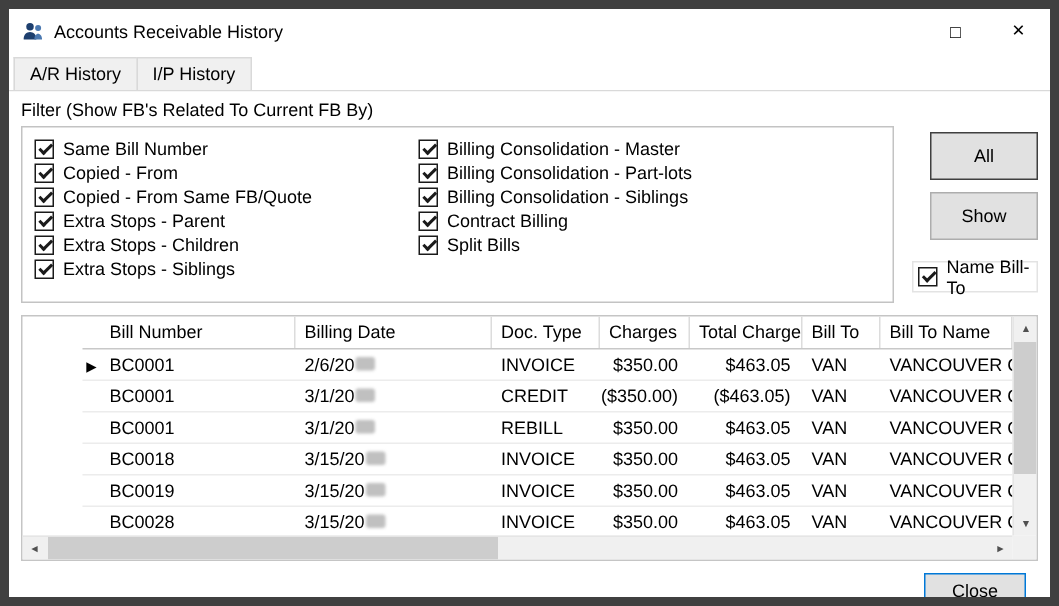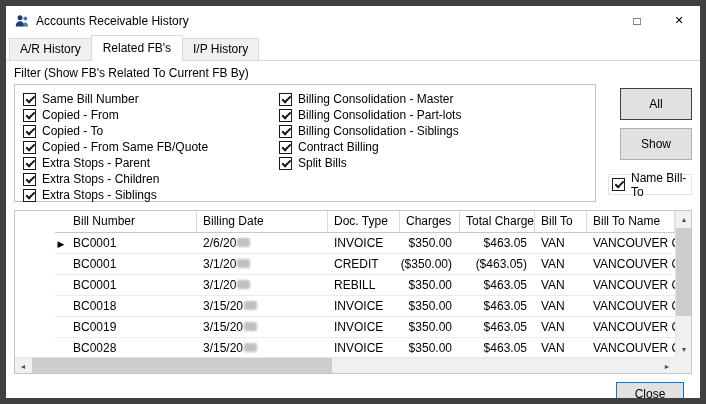--- a/index.html
+++ b/index.html
@@ -135,42 +135,37 @@
         <path d="M8.9 13.1c0-2 1.1-3.6 2.5-3.6s2.6 1.6 2.6 3.6v.3H8.9z" fill="#4a78b0"></path>
       </svg>
     </span>
     <span class="title">Accounts Receivable History</span>
     <span class="cap-btn max">□</span>
     <span class="cap-btn">✕</span>
   </div>
 
   <div class="tabstrip">
     <div class="tab">A/R History</div>
-    <div class="tab active">Related FB's</div>
     <div class="tab">I/P History</div>
   </div>
 
   <div class="page">
 
     <div class="filter-label">Filter (Show FB's Related To Current FB By)</div>
 
     <div class="filter-row">
       <div class="groupbox">
         <div class="cb-col left">
           <label class="cb-item">
             <span class="checkbox checked"></span>
             <span>Same Bill Number</span>
           </label>
           <label class="cb-item">
             <span class="checkbox checked"></span>
             <span>Copied - From</span>
-          </label>
-          <label class="cb-item">
-            <span class="checkbox checked"></span>
-            <span>Copied - To</span>
           </label>
           <label class="cb-item">
             <span class="checkbox checked"></span>
             <span>Copied - From Same FB/Quote</span>
           </label>
           <label class="cb-item">
             <span class="checkbox checked"></span>
             <span>Extra Stops - Parent</span>
           </label>
           <label class="cb-item">

